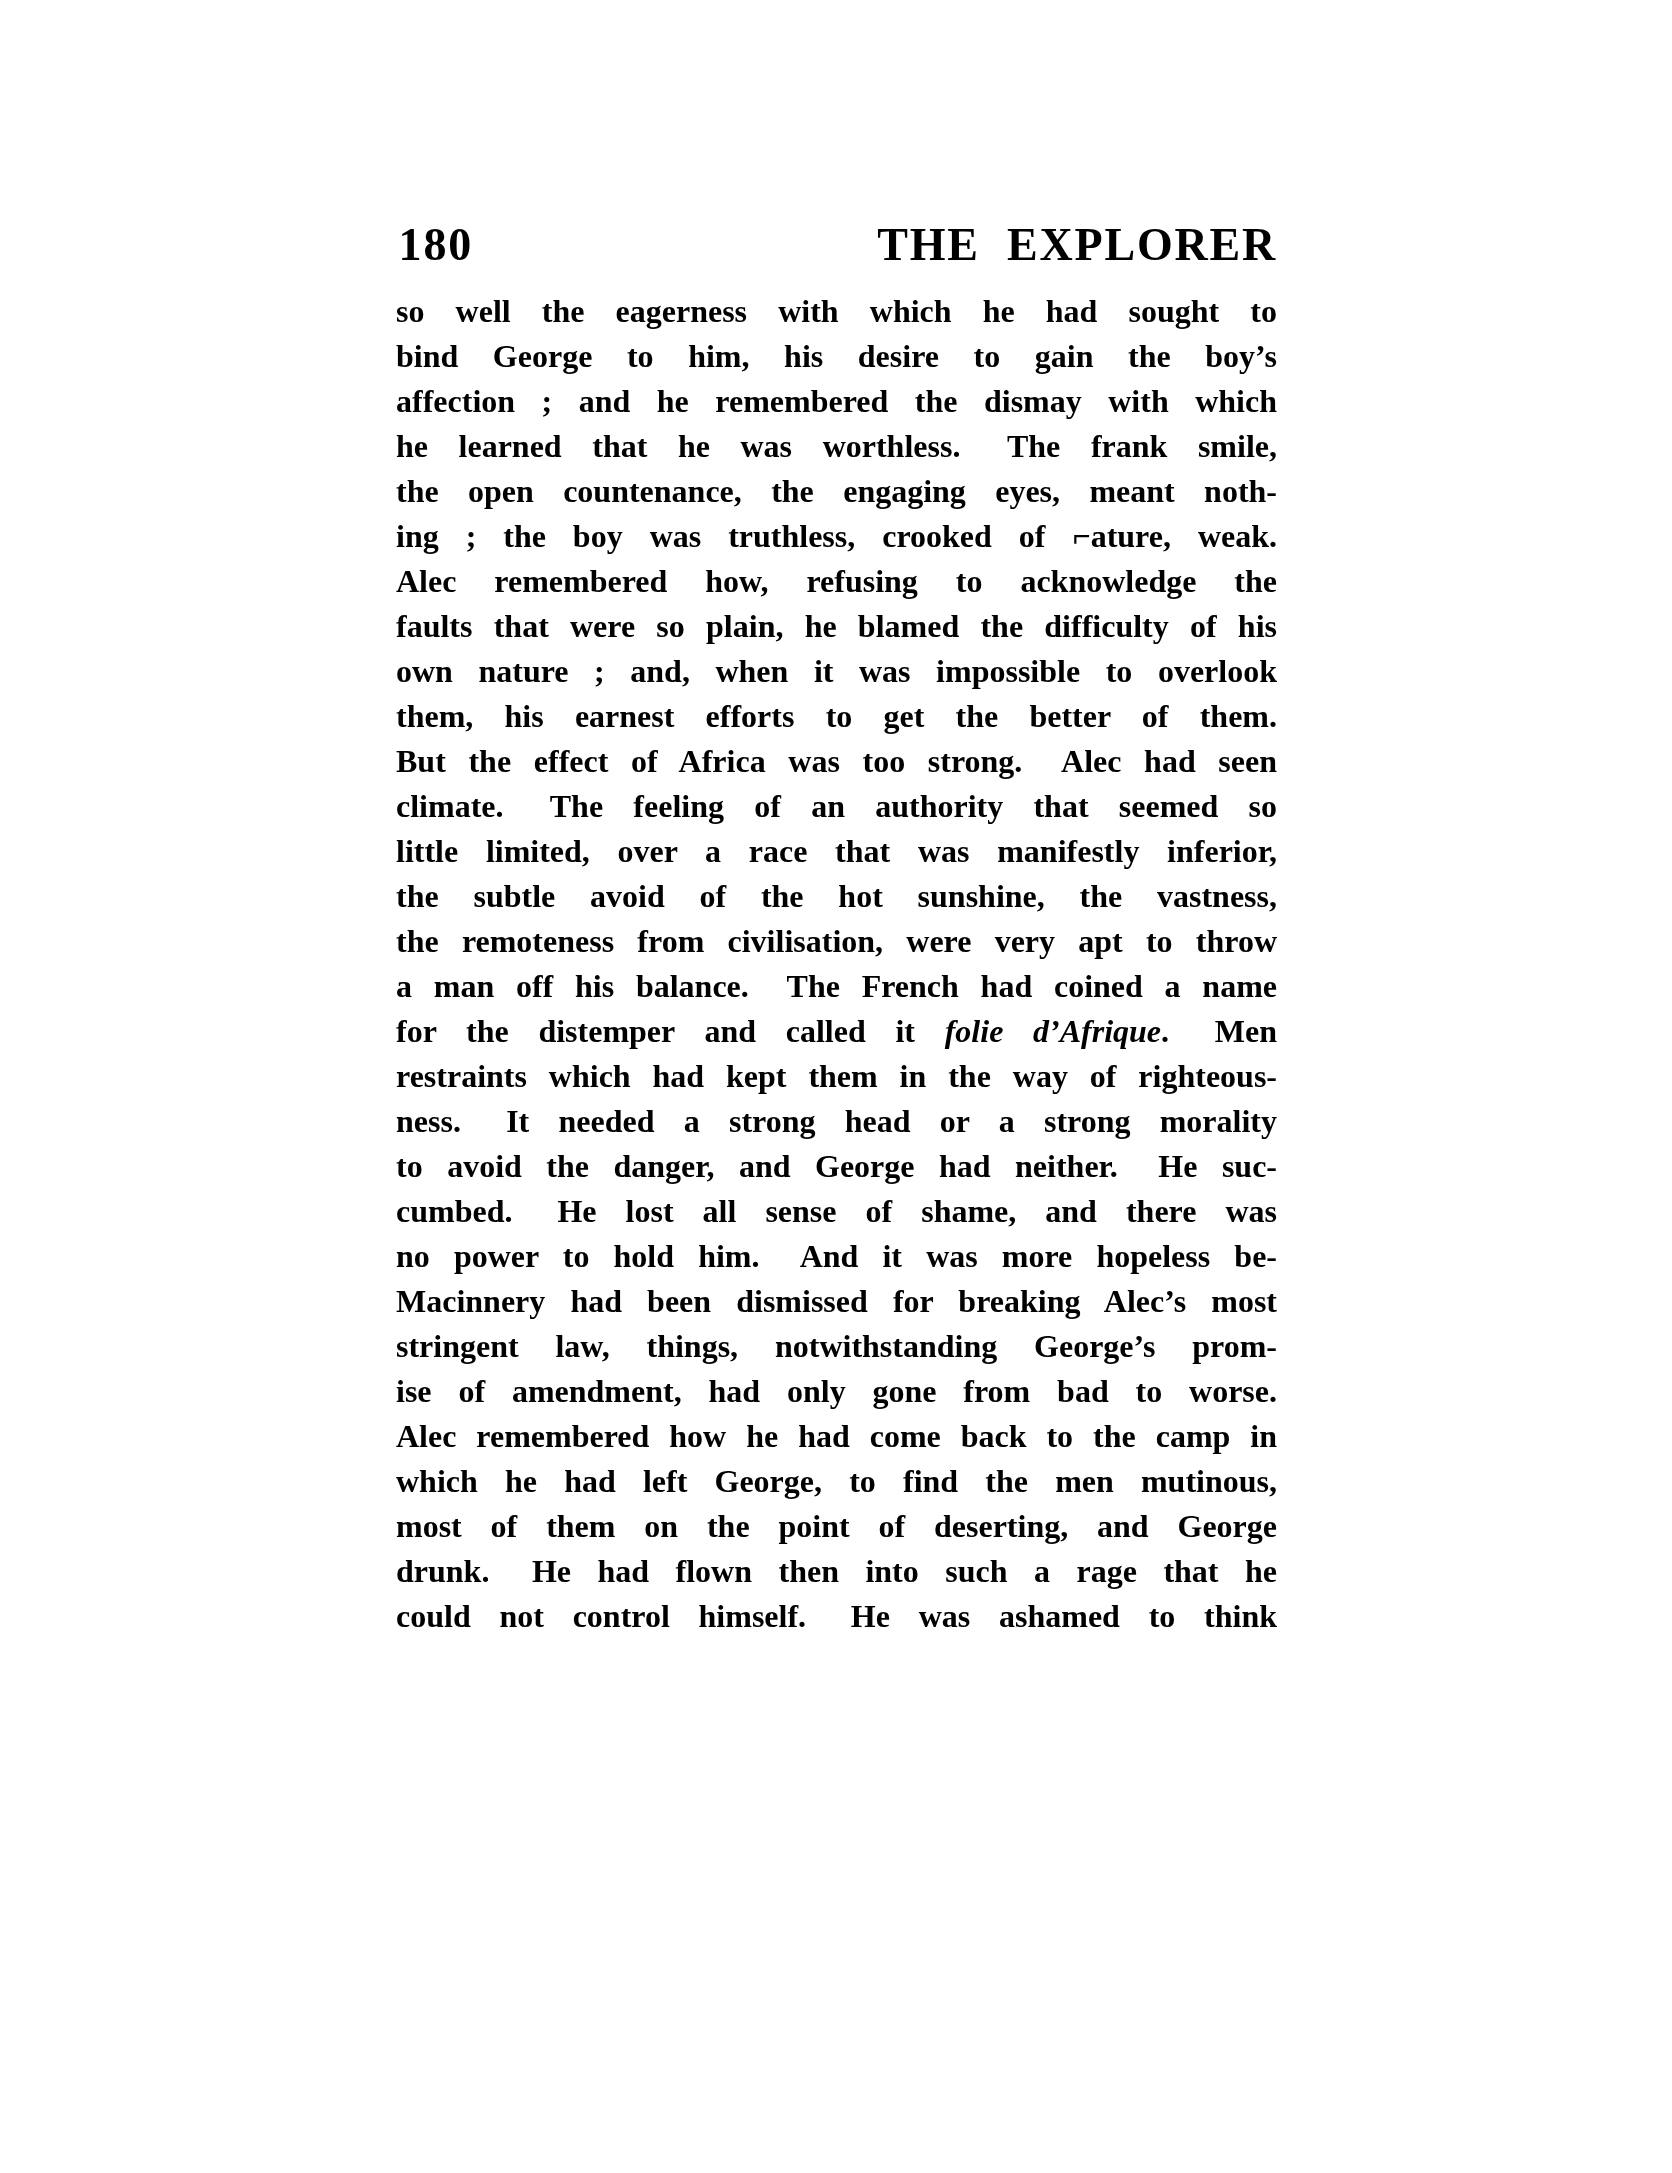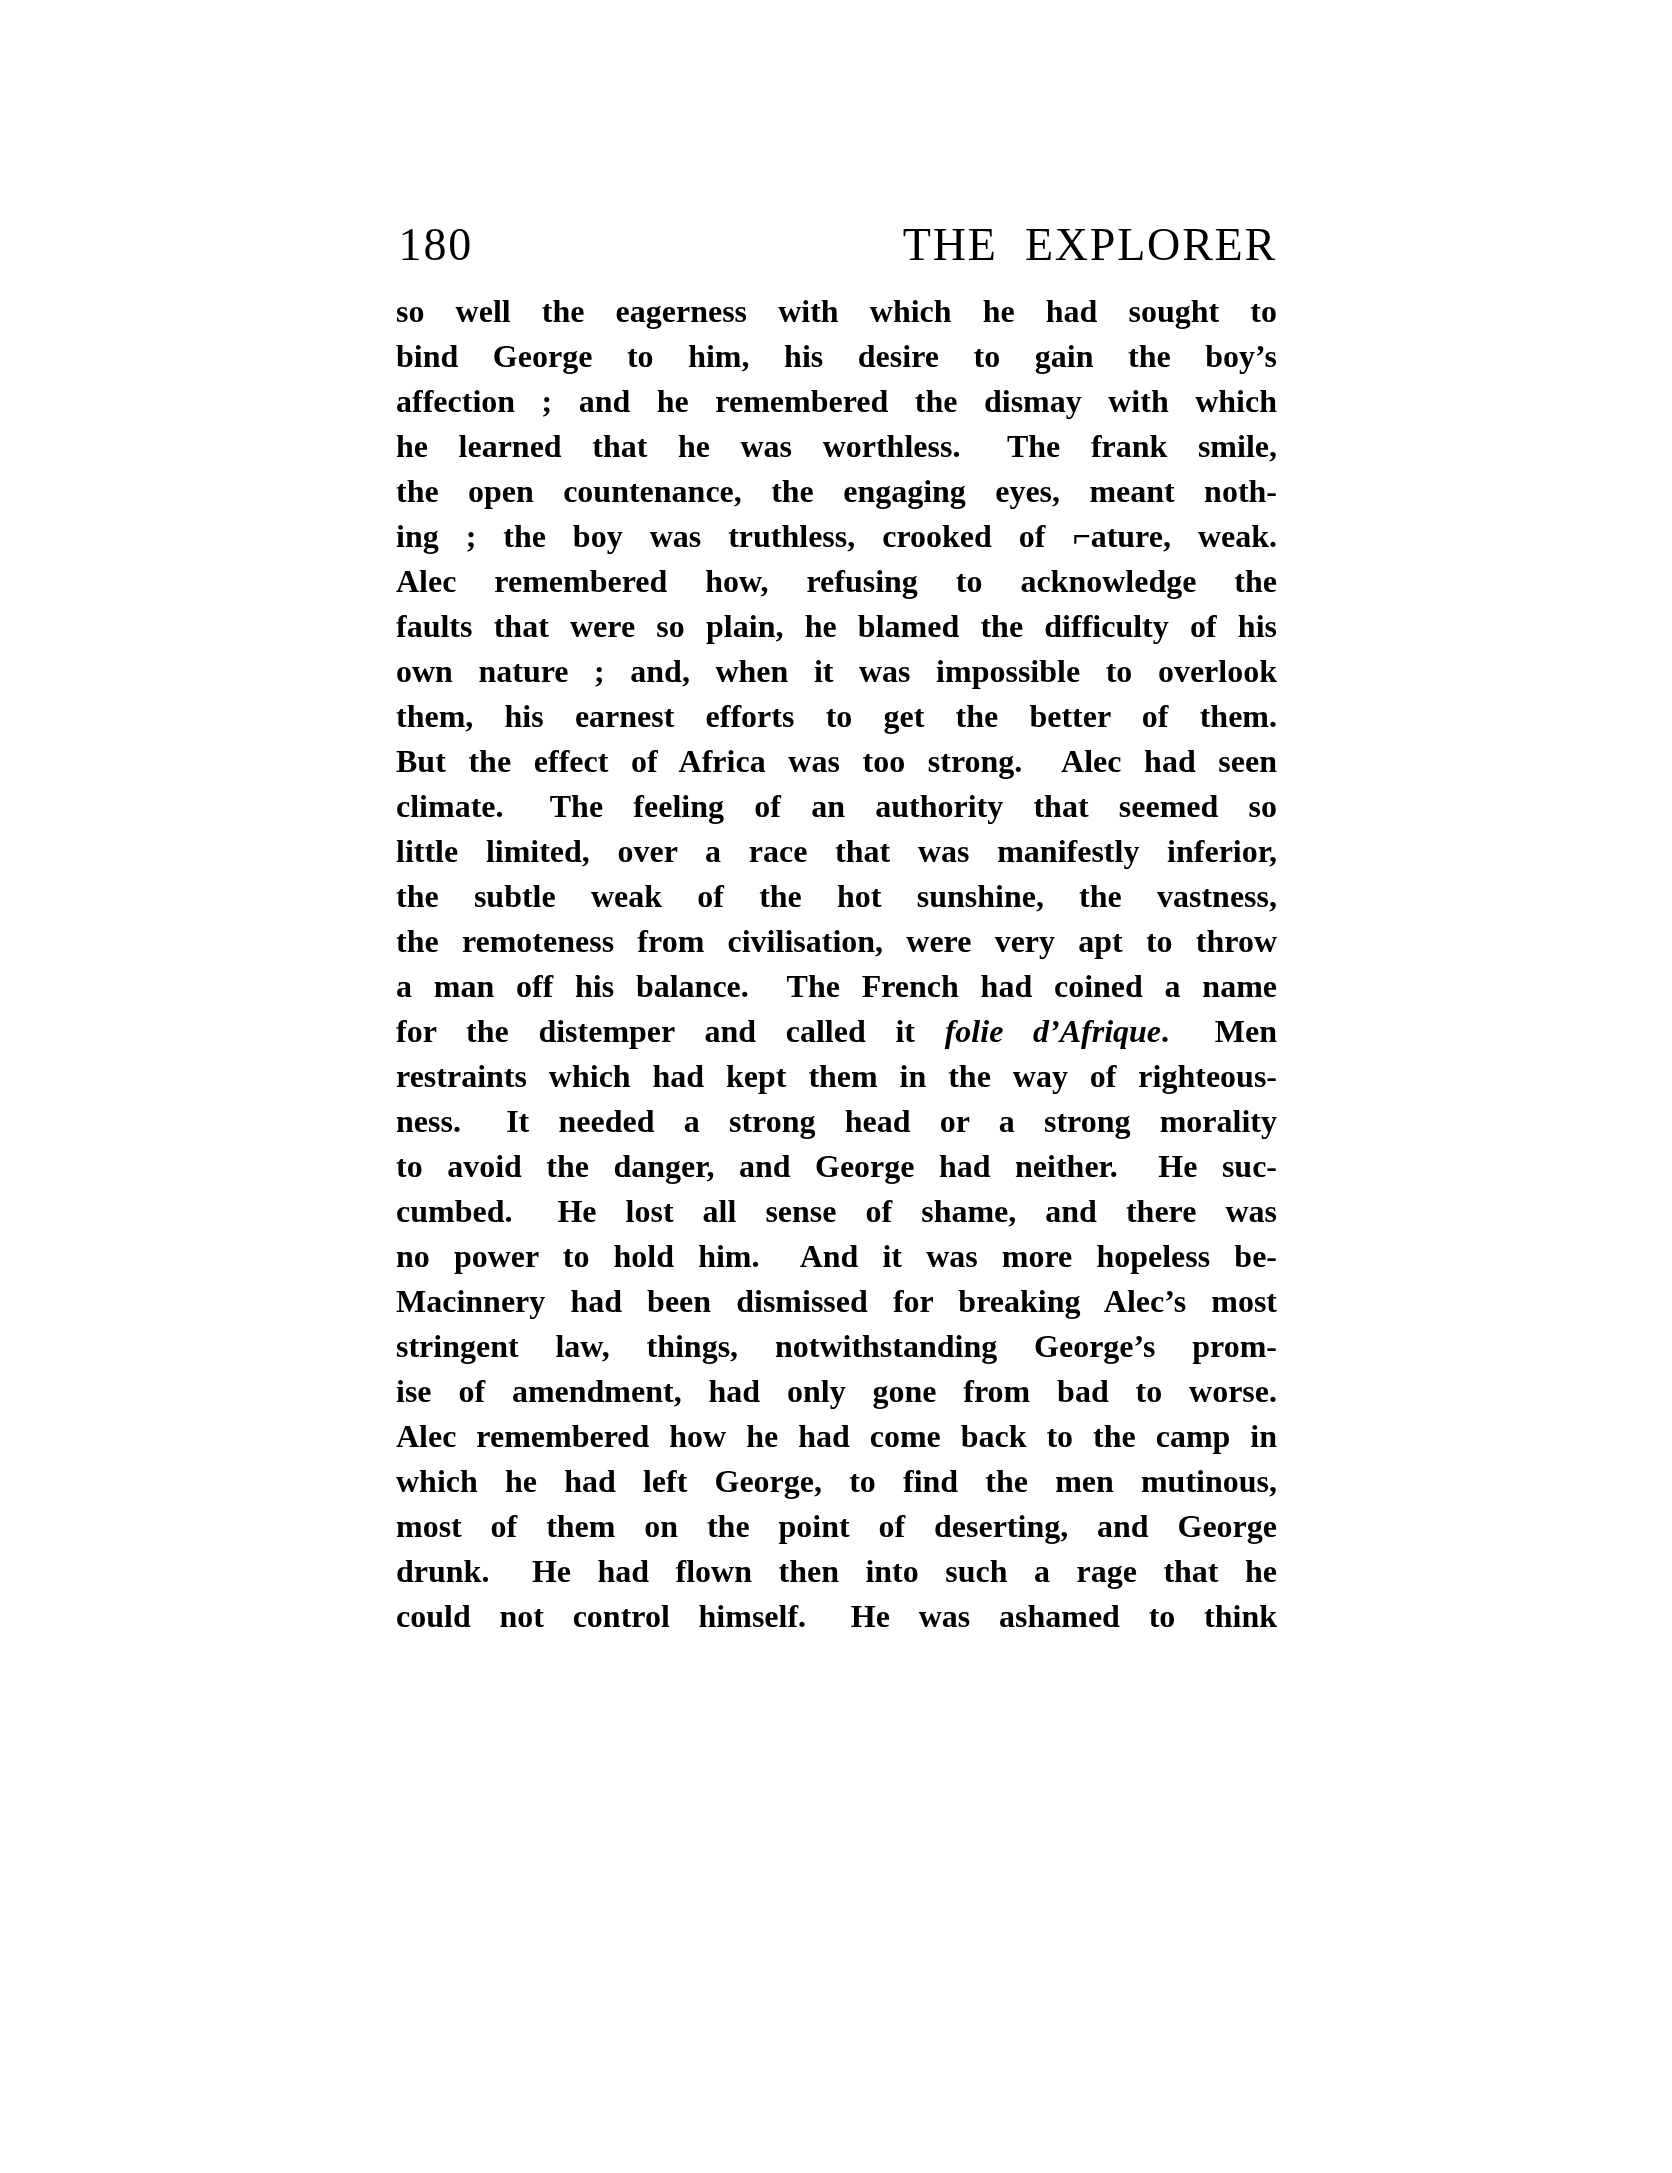--- a/index.html
+++ b/index.html
@@ -17,21 +17,21 @@
     color: #000000;
   }
   .header {
     position: absolute;
     left: 396px;
     top: 221px;
     width: 881px;
     height: 49px;
     font-size: 46px;
     line-height: 47px;
-    font-weight: normal;
+    font-weight: bold;
   }
   .pagenum {
     position: absolute;
     left: 2.6px;
     top: 0;
     letter-spacing: 1.8px;
   }
   .title {
     display: block;
     text-align: right;
@@ -72,21 +72,21 @@
       <div class="line">he learned that he was worthless.  The frank smile,</div>
       <div class="line">the open countenance, the engaging eyes, meant noth-</div>
       <div class="line">ing ; the boy was truthless, crooked of ⌐ature, weak.</div>
       <div class="line">Alec remembered how, refusing to acknowledge the</div>
       <div class="line">faults that were so plain, he blamed the difficulty of his</div>
       <div class="line">own nature ; and, when it was impossible to overlook</div>
       <div class="line">them, his earnest efforts to get the better of them.</div>
       <div class="line">But the effect of Africa was too strong.  Alec had seen</div>
       <div class="line">climate.  The feeling of an authority that seemed so</div>
       <div class="line">little limited, over a race that was manifestly inferior,</div>
-      <div class="line">the subtle weak of the hot sunshine, the vastness,</div>
+      <div class="line">the subtle avoid of the hot sunshine, the vastness,</div>
       <div class="line">the remoteness from civilisation, were very apt to throw</div>
       <div class="line">a man off his balance.  The French had coined a name</div>
       <div class="line">for the distemper and called it <i>folie d’Afrique</i>.  Men</div>
       <div class="line">restraints which had kept them in the way of righteous-</div>
       <div class="line">ness.  It needed a strong head or a strong morality</div>
       <div class="line">to avoid the danger, and George had neither.  He suc-</div>
       <div class="line">cumbed.  He lost all sense of shame, and there was</div>
       <div class="line">no power to hold him.  And it was more hopeless be-</div>
       <div class="line">Macinnery had been dismissed for breaking Alec’s most</div>
       <div class="line">stringent law, things, notwithstanding George’s prom-</div>

